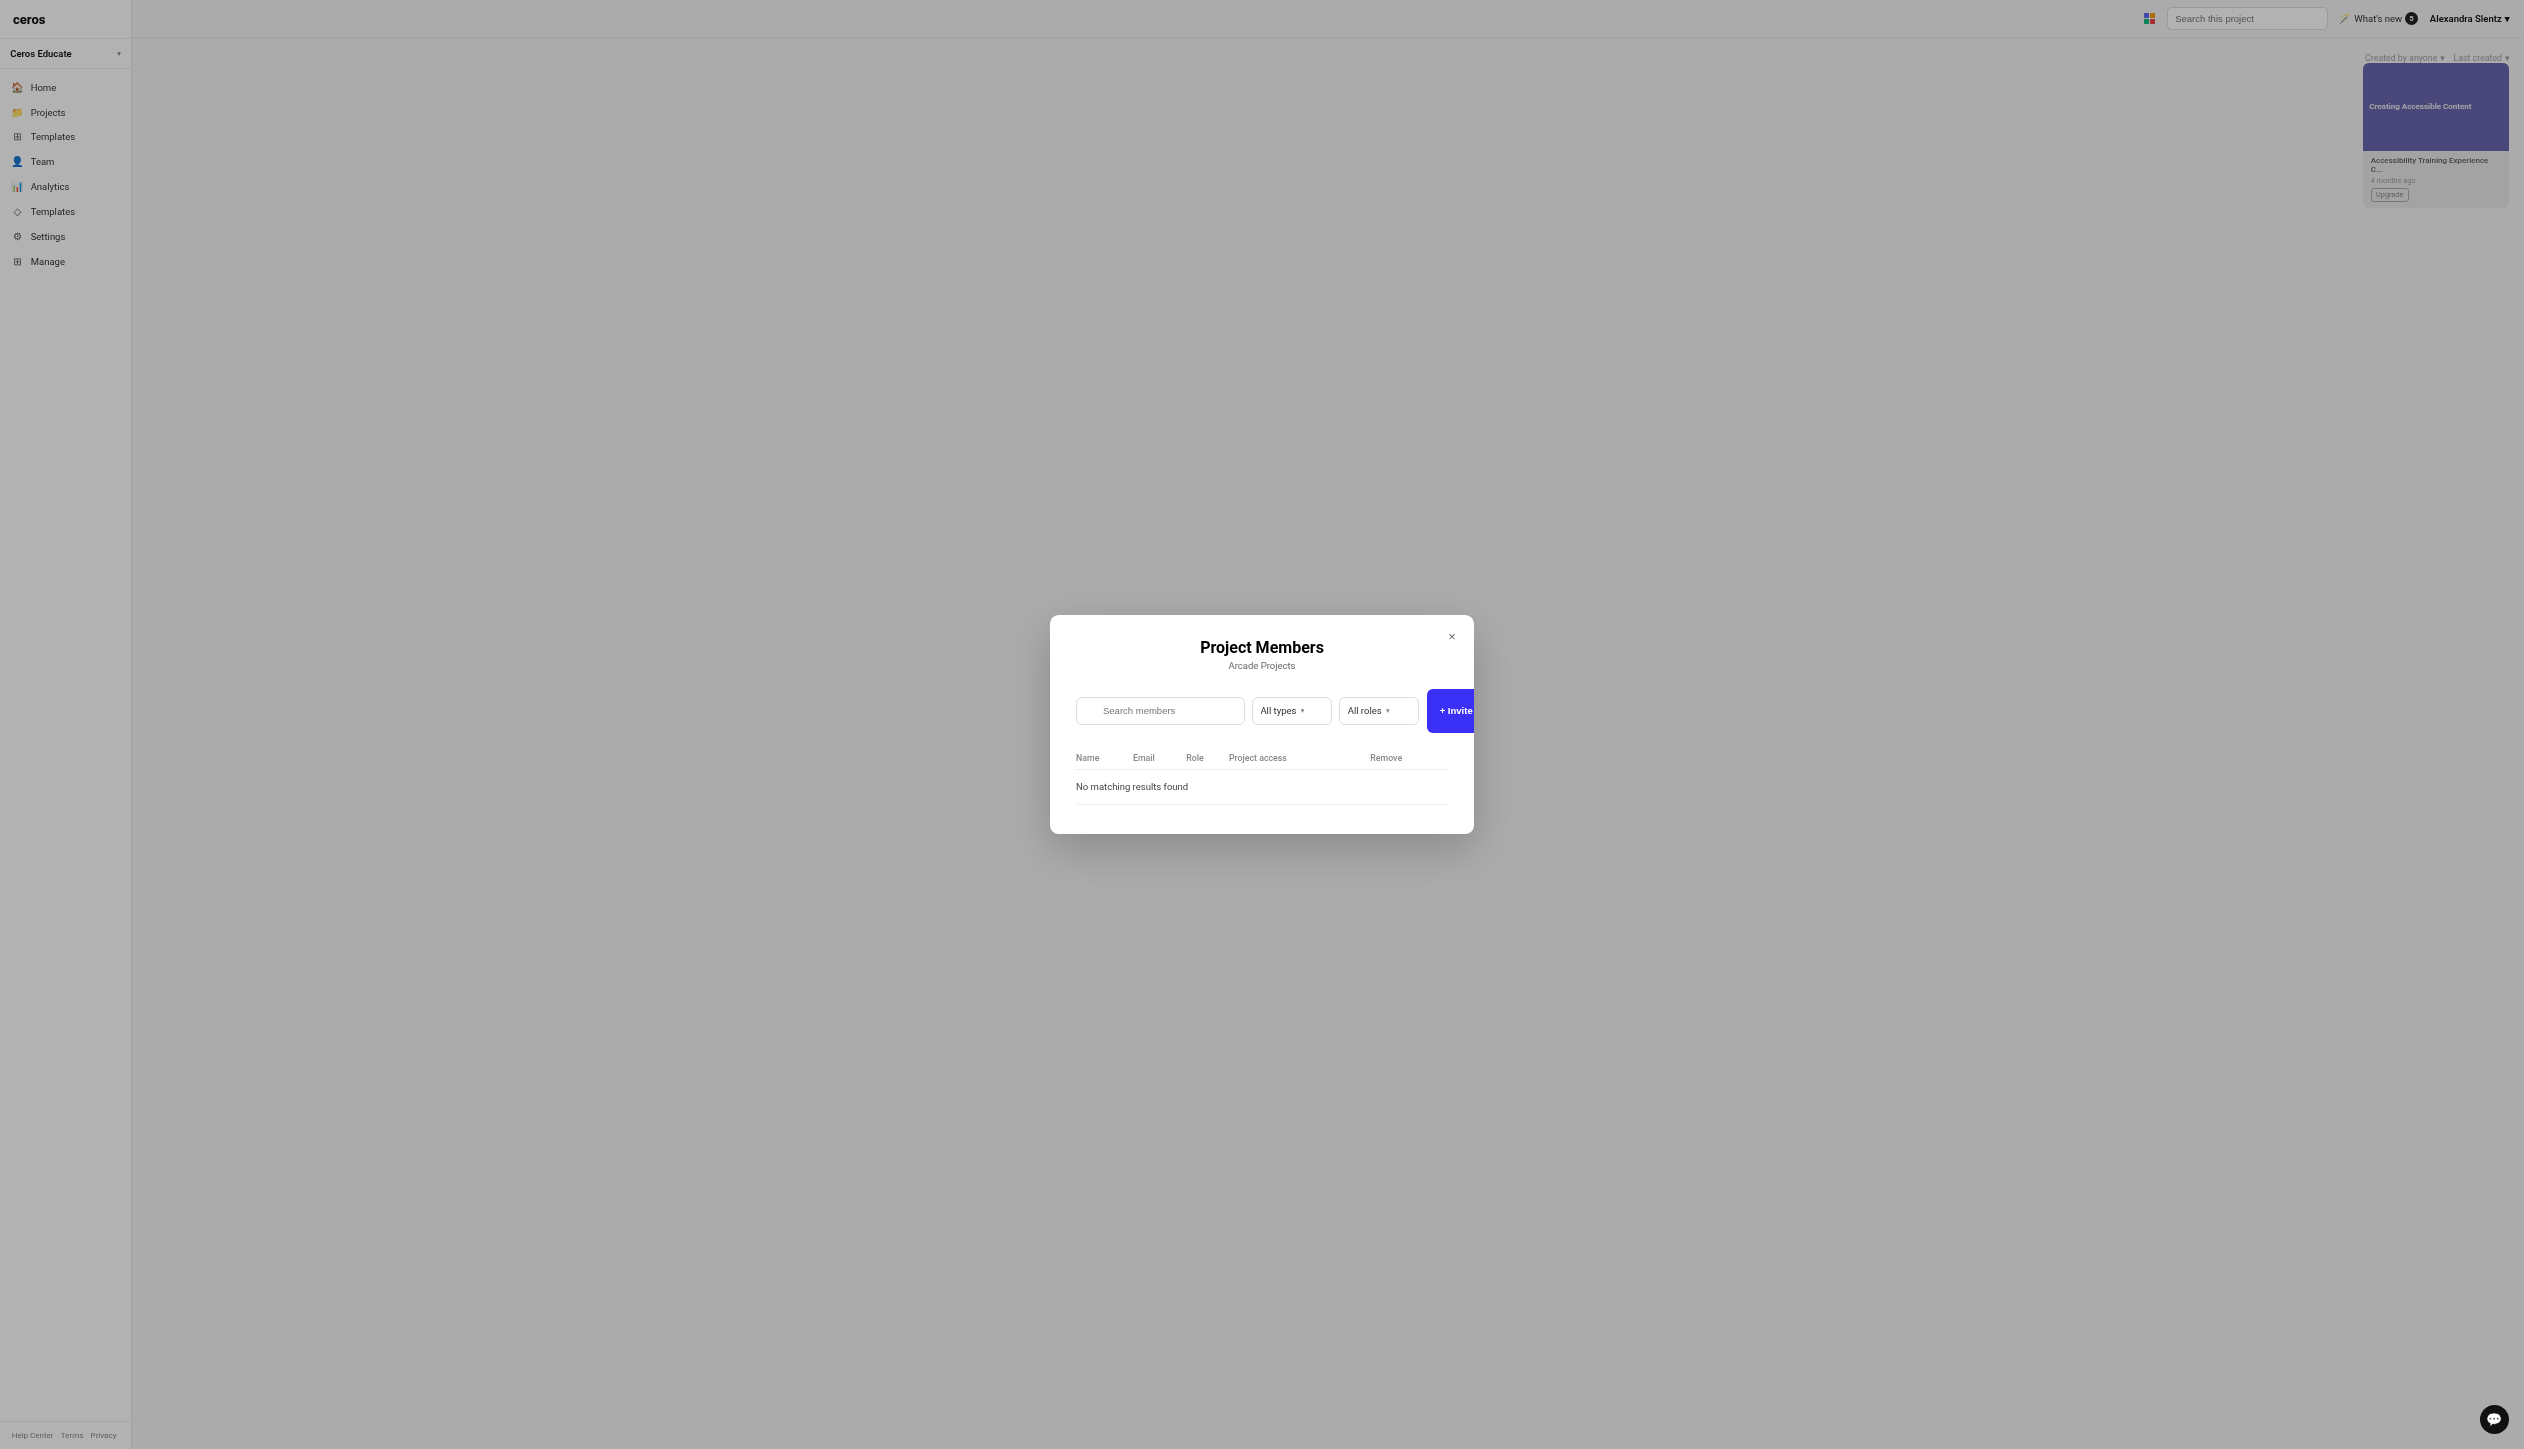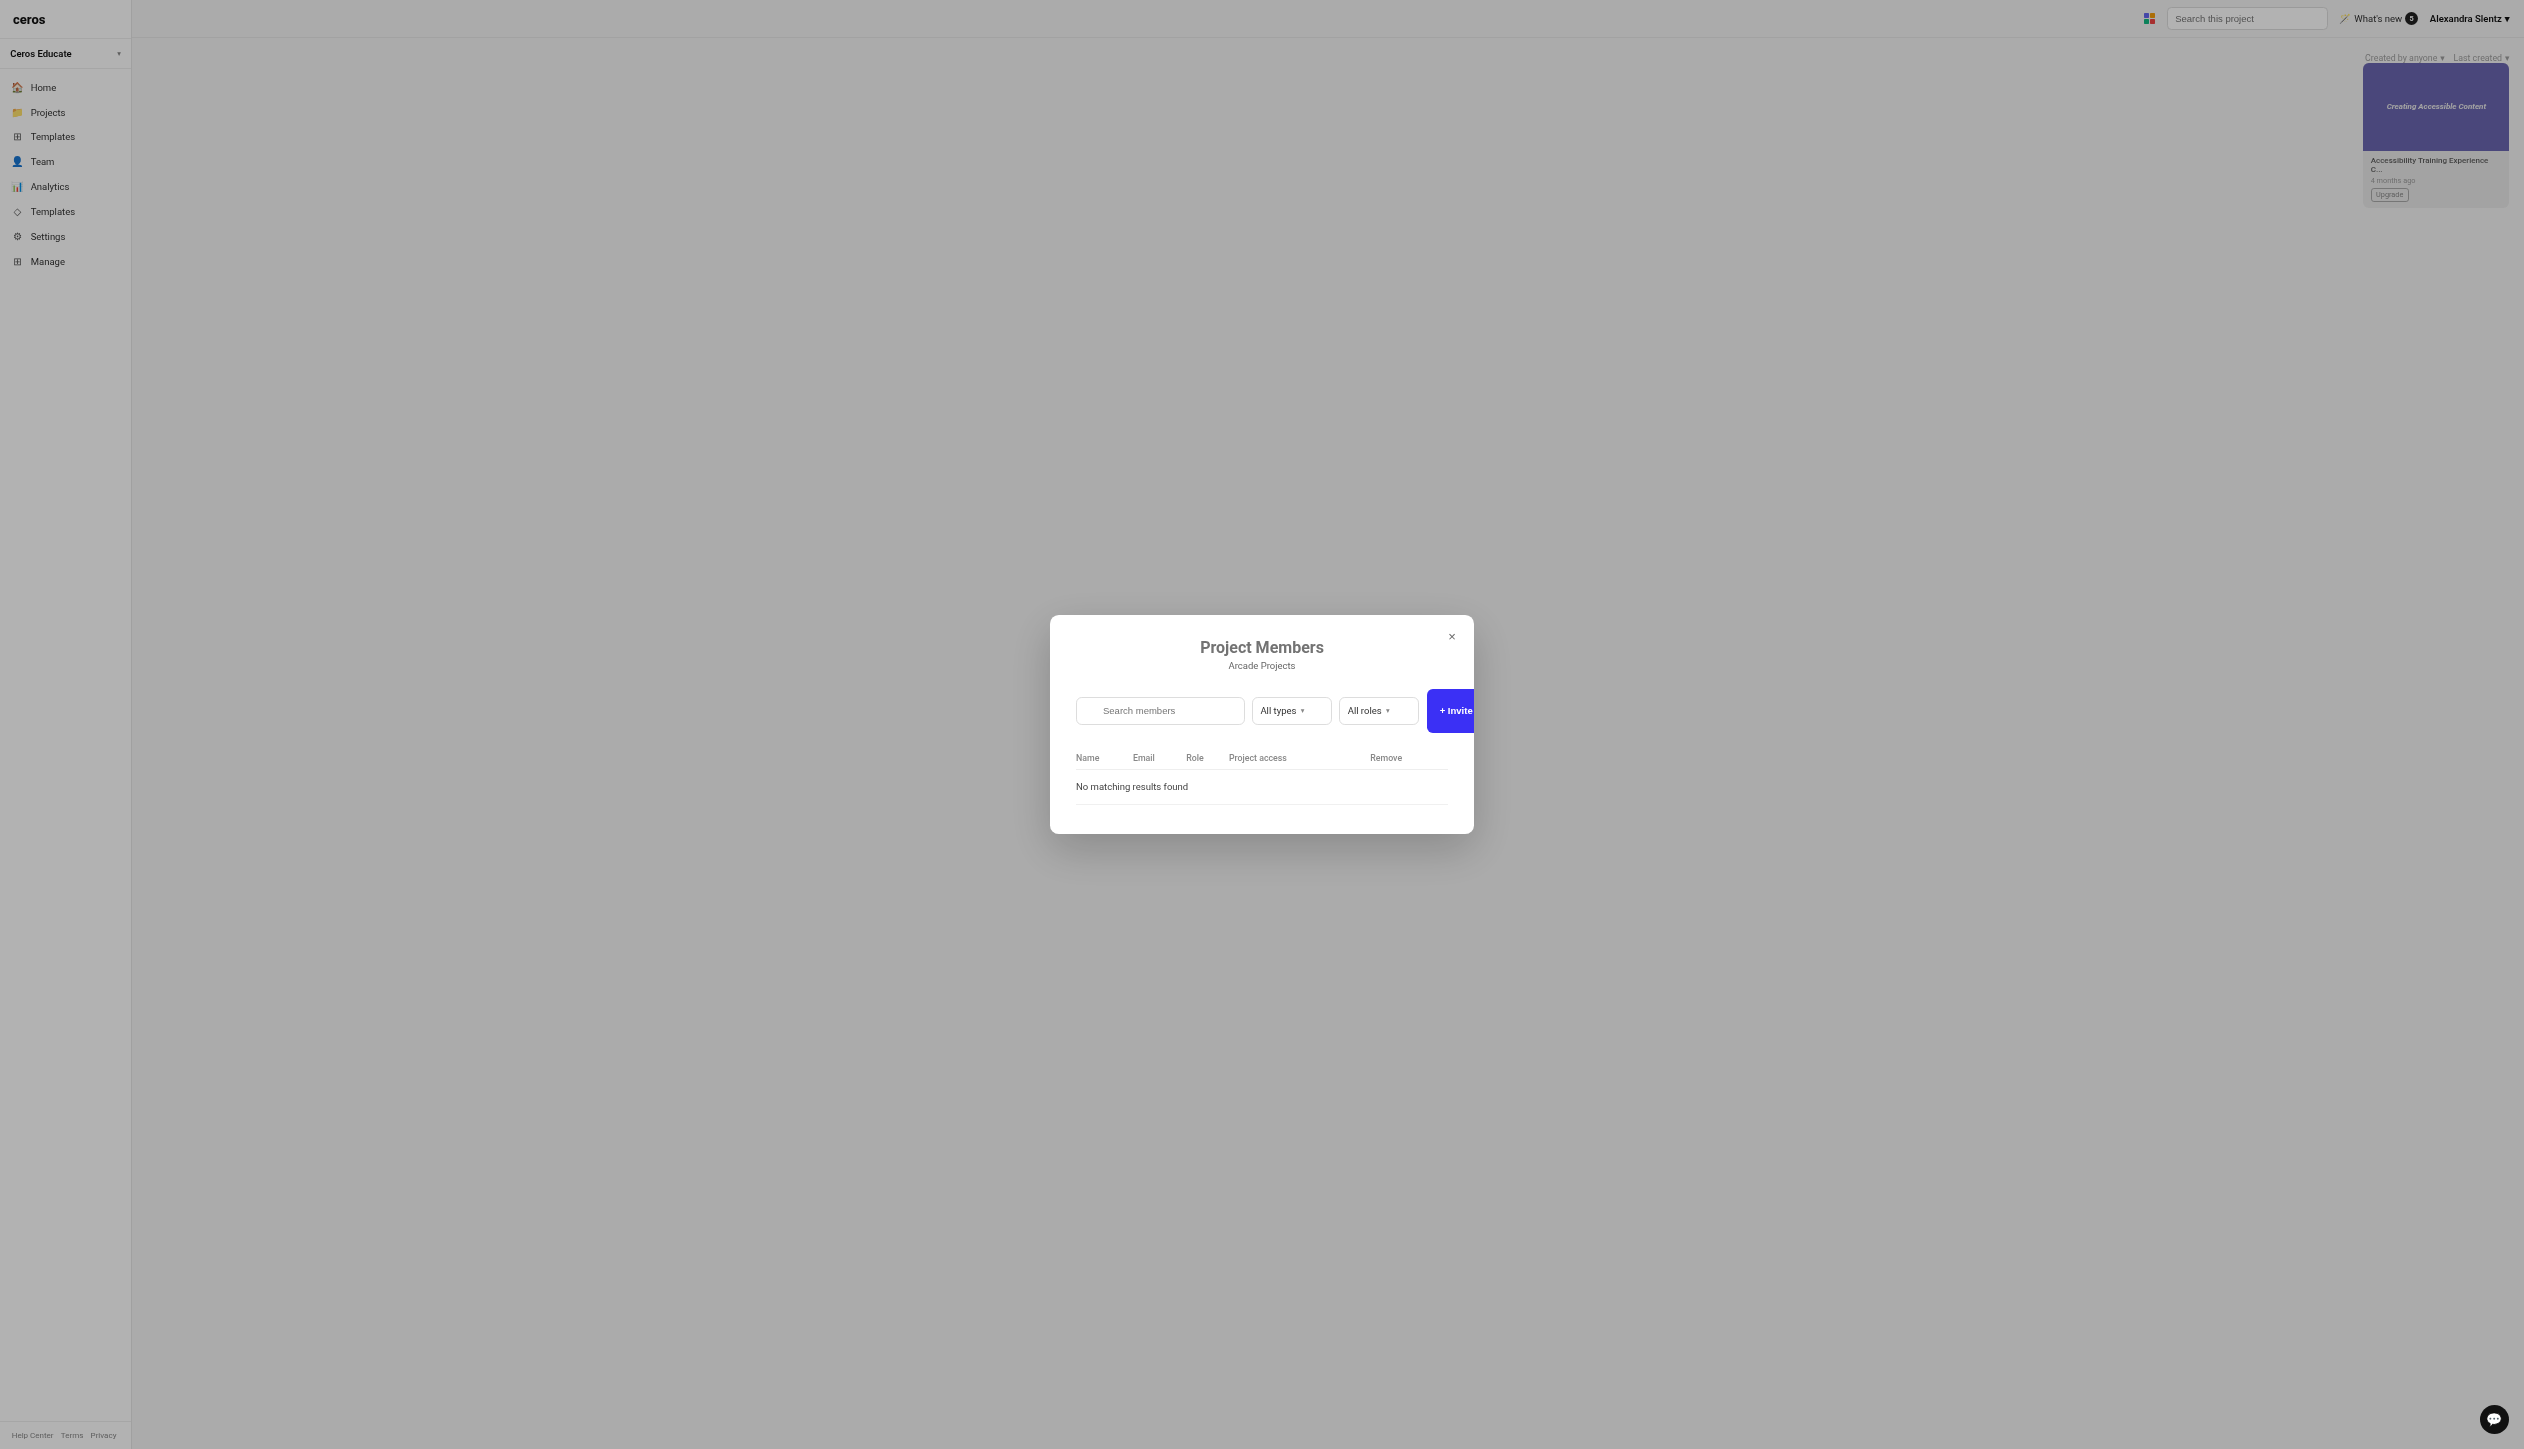--- a/index.html
+++ b/index.html
@@ -156,28 +156,27 @@
     .card-item {
       background: #fff;
       border-radius: 5.8px;
       overflow: hidden;
     }
     .card-thumb {
       width: 100%;
       height: 88px;
       background: #3730a3;
       display: flex;
-      align-items: center;
+      align-items: flex-start;
       justify-content: center;
       color: #fff;
       font-size: 8.8px;
       font-weight: 600;
       text-align: center;
       padding: 5.8px;
-      font-style: italic;
     }
     .card-info { padding: 5.8px 7.3px; }
     .card-title { font-size: 8px; color: #222; font-weight: 500; }
     .card-meta { font-size: 7.3px; color: #888; margin-top: 1.5px; }
     .card-badge {
       display: inline-block;
       border: 0.7px solid #999;
       border-radius: 2.9px;
       padding: 1.5px 4.4px;
       font-size: 7.3px;
@@ -221,21 +220,21 @@
       font-size: 13px;
       color: #666;
       border-radius: 50%;
       border: none;
       background: transparent;
     }
     .modal-title {
       text-align: center;
       font-size: 16px;
       font-weight: 700;
-      color: #737373;
+      color: #000000;
       margin-bottom: 2.9px;
     }
     .modal-subtitle {
       text-align: center;
       font-size: 9.5px;
       color: #666;
       margin-bottom: 17.5px;
     }
 
     

